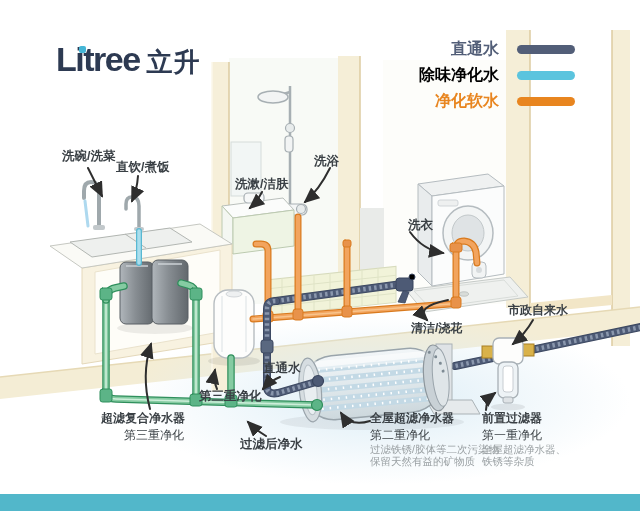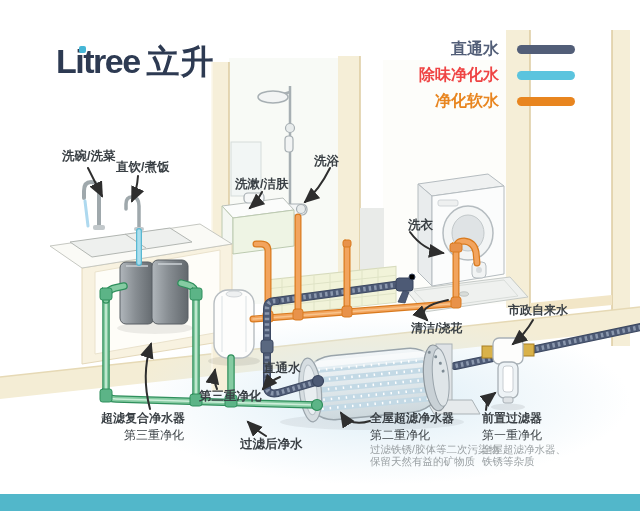--- a/index.html
+++ b/index.html
@@ -6,21 +6,21 @@
   #stage{position:relative;width:640px;height:513px;background:#ffffff;overflow:hidden;
          font-family:"Liberation Sans","DejaVu Sans",sans-serif;}
   #scene{position:absolute;left:0;top:0;}
   .lbl{position:absolute;white-space:nowrap;color:#3a4045;font-weight:700;font-size:12.5px;line-height:14px;}
   .lbl-lg{font-size:12px;}
   .sub{position:absolute;white-space:nowrap;color:#3f4549;font-weight:400;font-size:12px;}
   .desc{position:absolute;white-space:nowrap;color:#9aa0a3;font-weight:400;font-size:10.5px;line-height:12px;}
   
   #logo{position:absolute;left:56px;top:40px;display:flex;align-items:baseline;}
   #logo .brand{font-size:34px;font-weight:800;letter-spacing:-1.5px;}
-  #logo .brand-cn{font-size:33px;font-weight:800;margin-left:7px;letter-spacing:1px;}
+  #logo .brand-cn{font-size:26px;font-weight:800;margin-left:7px;letter-spacing:1px;}
   #logo .i-dot{position:absolute;left:23px;top:6px;width:7px;height:7px;border-radius:2px;}
   
   #legend{position:absolute;top:40px;right:65px;}
   .leg-row{display:flex;align-items:center;justify-content:flex-end;gap:18px;height:18px;margin-bottom:8px;}
   .leg-row .lg-label{font-size:16px;font-weight:700;}
   .leg-row .sw{width:58px;height:9px;border-radius:5px;}
   
   #footer-bar{position:absolute;left:0;top:494px;width:640px;height:17px;}
 </style>
 </head>
@@ -311,21 +311,21 @@
     <span class="brand-cn" style="color: rgb(45, 58, 82);">立升</span>
     <span class="i-dot" style="background-color: rgb(69, 182, 214);"></span>
   </div>
 
   <div id="legend">
     <div class="leg-row">
       <span class="lg-label" style="color: rgb(82, 94, 120);">直通水</span>
       <span class="sw" style="background-color: rgb(82, 94, 120);"></span>
     </div>
     <div class="leg-row">
-      <span class="lg-label" style="color: #ef4444;">除味净化水</span>
+      <span class="lg-label" style="color: #000000;">除味净化水</span>
       <span class="sw" style="background-color: rgb(91, 196, 222);"></span>
     </div>
     <div class="leg-row">
       <span class="lg-label" style="color: rgb(232, 133, 31); text-align: right;">净化软水</span>
       <span class="sw" style="background-color: rgb(232, 133, 31);"></span>
     </div>
   </div>
 
   <div class="lbl" style="left:62px;top:149px">洗碗/洗菜</div>
   <div class="lbl" style="left:116px;top:160px">直饮/煮饭</div>

